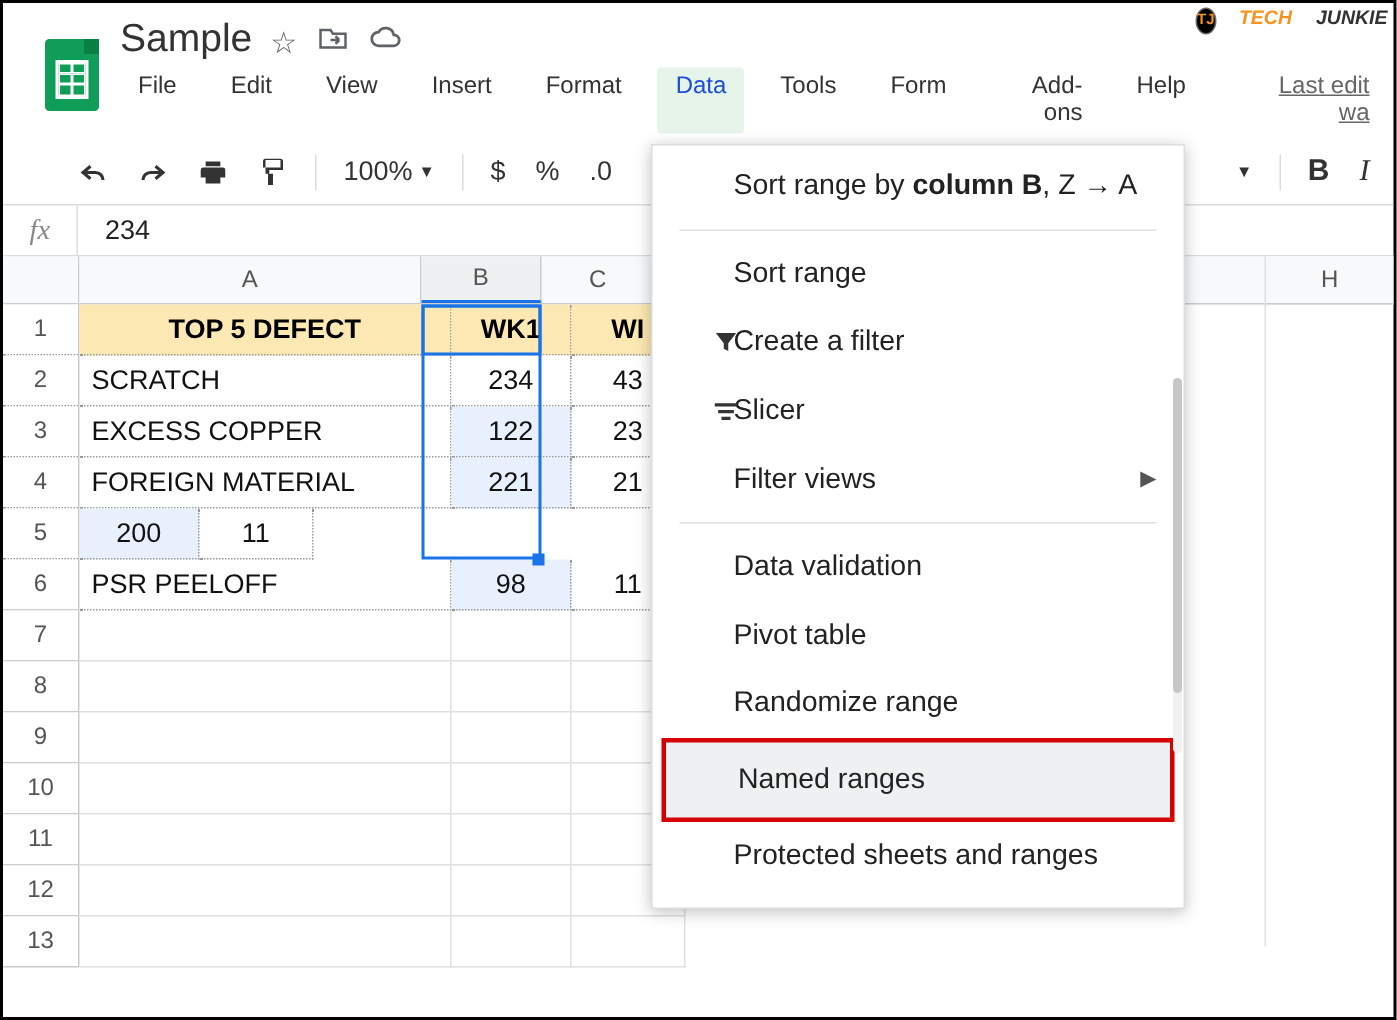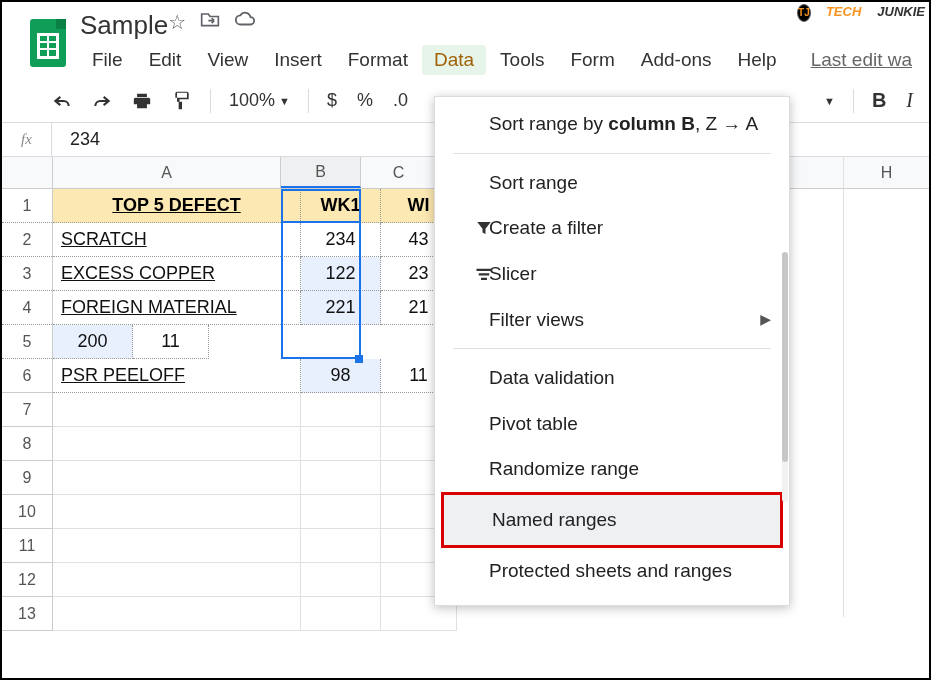--- a/index.html
+++ b/index.html
@@ -63,28 +63,28 @@
     top:14px; left:7px;
     width:22px; height:26px;
     border:2px solid #fff;
     display:grid;
     grid-template-columns:1fr 1fr;
     grid-template-rows:1fr 1fr 1fr;
   }
   .sheets-logo .grid div{ border:1px solid #fff; }
 
   .title-wrap { display:flex; flex-direction:column; gap:4px; }
-  .title-row { display:flex; align-items:flex-start; }
+  .title-row { display:flex; align-items:flex-end; gap:12px; }
   .doc-title { font-size:26px; color:#333; }
   .title-icons { display:flex; gap:14px; color:#5f6368; }
   .title-icons span { font-size:20px; cursor:pointer; }
 
-  .menu-bar { display:flex; gap:2px; font-size:19px; color:#333; }
+  .menu-bar { display:flex; gap:12px; font-size:16px; color:#333;text-align:right; }
   .menu-bar .menu-item { padding:4px 12px; cursor:pointer; border-radius:3px; }
-  .menu-bar .menu-item.active { background:#e6f4ea; color:#a16207; }
+  .menu-bar .menu-item.active { background:#e6f4ea; color:#1d4ed8; }
   .menu-bar .last-edit { color:#666; text-decoration:underline; padding:4px 6px; cursor:pointer; }
 
   
   .toolbar {
     display:flex;
     align-items:center;
     gap:8px;
     padding:8px 10px 6px 44px;
     border-bottom:1px solid #dadce0;
     font-size:18px;
@@ -102,21 +102,21 @@
     display:flex;
     align-items:center;
     border-bottom:1px solid #dadce0;
     height:34px;
   }
   .fx-label {
     width:50px;
     font-style:italic;
     font-family:serif;
     color:#888;
-    font-size:15px;
+    font-size:19px;
     text-align:center;
     border-right:1px solid #dadce0;
     height:100%;
     display:flex;
     align-items:center;
     justify-content:center;
   }
   .fx-input { padding-left:18px; font-size:18px; color:#222; flex:1; }
 
   
@@ -171,21 +171,21 @@
     color:#111;
     padding:0 8px;
   }
   .cell.hdr {
     background:#fce8b2;
     justify-content:center;
     font-weight:bold;
     border-bottom:1px dotted #999;
     color:#000;
   }
-  .cell.cA{width:248px;text-decoration:underline;}
+  .cell.cA{width:248px;}
   .cell.cB{width:80px; justify-content:center;}
   .cell.cC{width:76px; justify-content:center;}
 
   .cell.cB.selrange { background:#e8f0fe; }
   .sel-overlay {
     position:absolute;
     left:228px; top:32px;
     width:80px; height:170px;
     border:2px solid #1a73e8;
     pointer-events:none;

